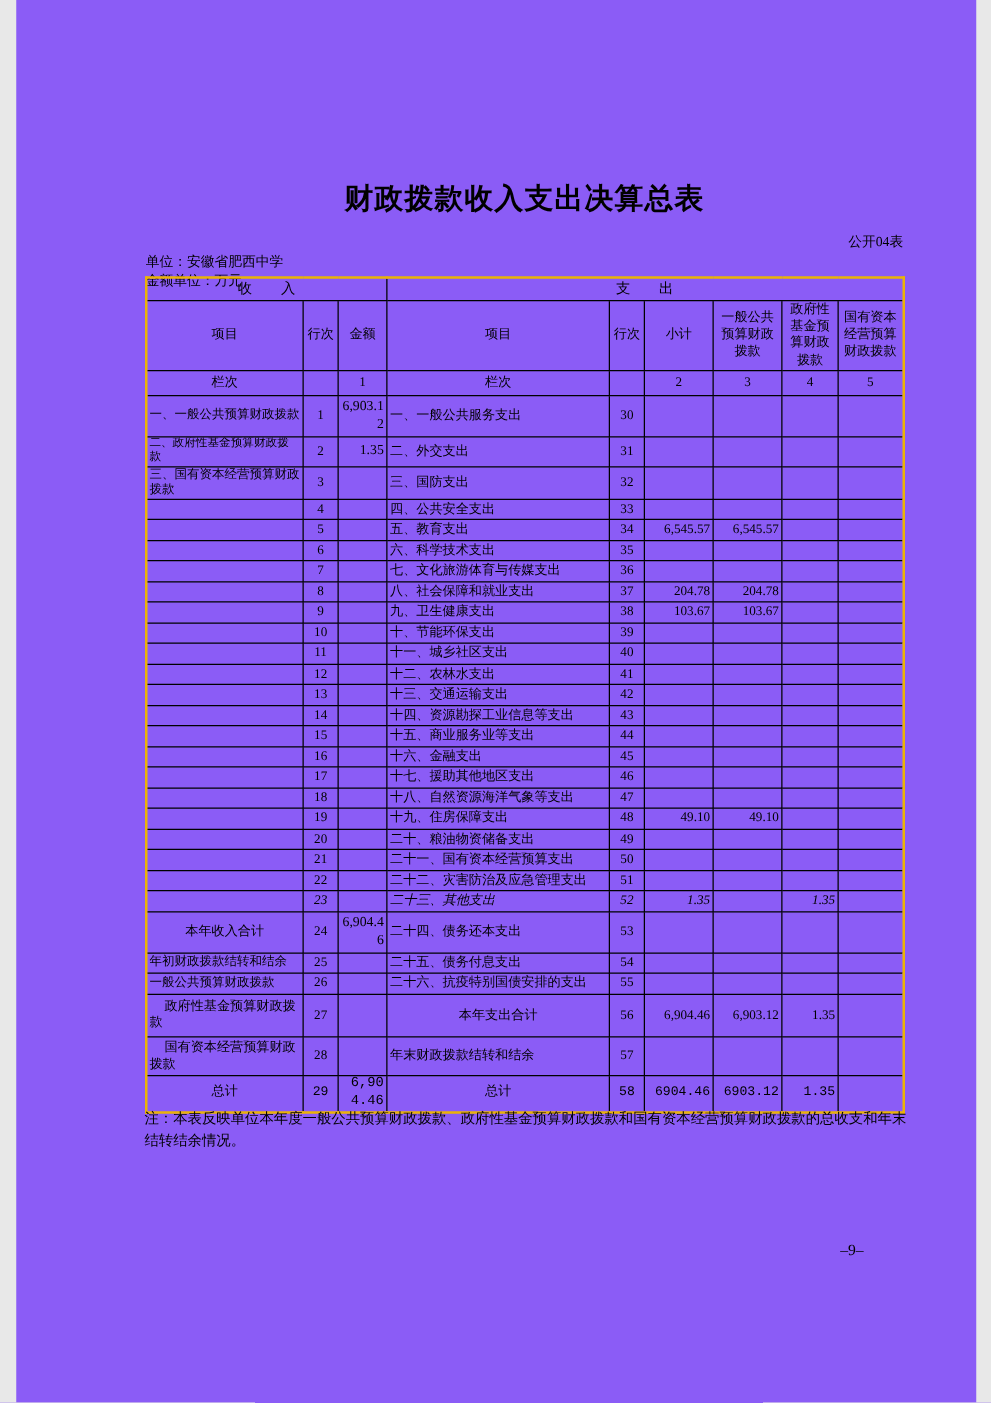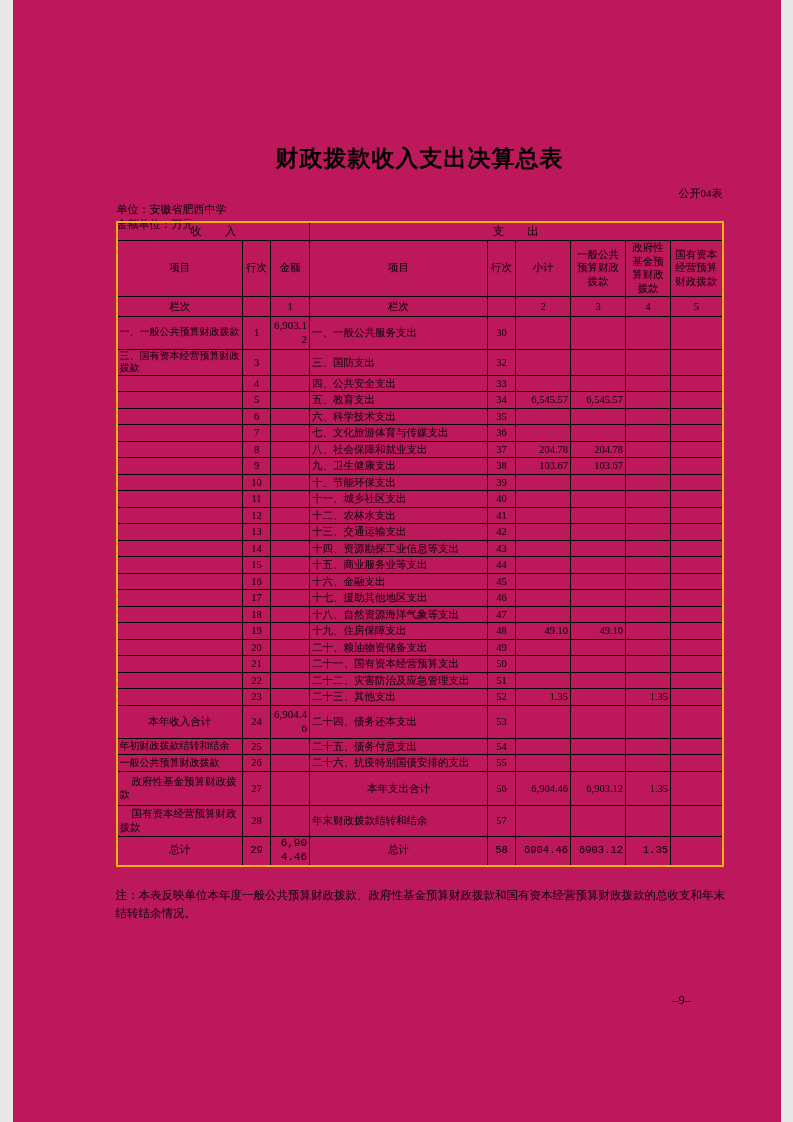--- a/index.html
+++ b/index.html
@@ -1,17 +1,17 @@
 <!DOCTYPE html>
 <html><head>
 <meta charset="utf-8">
 <style>
   html,body{margin:0;padding:0;background:#e8e8e8;}
   .page{
-    position:relative;width:768px;height:1122px;background:#be185d;margin:0 auto;
+    position:relative;width:768px;height:1122px;background:#8b5cf6;margin:0 auto;
     font-family:"Liberation Serif","DejaVu Serif",serif;color:#000;overflow:hidden;
   }
   .title{
     position:absolute;left:104px;top:143px;width:606px;text-align:center;
     font-size:23px;font-weight:bold;letter-spacing:1px;
   }
   .table-code{
     position:absolute;left:104px;top:186px;width:606px;text-align:right;font-size:11px;
   }
   .meta-row{
@@ -107,20 +107,31 @@
           <td class="item">一、一般公共预算财政拨款</td>
           <td class="rn">1</td>
           <td class="amt">6,903.12</td>
           <td class="item-ex">一、一般公共服务支出</td>
           <td class="rn">30</td>
           <td class="num"></td>
           <td class="num"></td>
           <td class="num"></td>
           <td class="num"></td>
         </tr>
+        <tr style="height: 16.5px;">
+          <td class="item fit">二、政府性基金预算财政拨款</td>
+          <td class="rn">2</td>
+          <td class="amt">1.35</td>
+          <td class="item-ex">二、外交支出</td>
+          <td class="rn">31</td>
+          <td class="num"></td>
+          <td class="num"></td>
+          <td class="num"></td>
+          <td class="num"></td>
+        </tr>
         <tr style="height: 26px;">
           <td class="item">三、国有资本经营预算财政拨款</td>
           <td class="rn">3</td>
           <td class="amt"></td>
           <td class="item-ex">三、国防支出</td>
           <td class="rn">32</td>
           <td class="num"></td>
           <td class="num"></td>
           <td class="num"></td>
           <td class="num"></td>
@@ -327,21 +338,21 @@
           <td class="item"></td>
           <td class="rn">22</td>
           <td class="amt"></td>
           <td class="item-ex">二十二、灾害防治及应急管理支出</td>
           <td class="rn">51</td>
           <td class="num"></td>
           <td class="num"></td>
           <td class="num"></td>
           <td class="num"></td>
         </tr>
-        <tr style="height: 16.5px;">
+        <tr style="height: 16.5px; font-style: italic;">
           <td class="item"></td>
           <td class="rn">23</td>
           <td class="amt"></td>
           <td class="item-ex">二十三、其他支出</td>
           <td class="rn">52</td>
           <td class="num">1.35</td>
           <td class="num"></td>
           <td class="num">1.35</td>
           <td class="num"></td>
         </tr>

